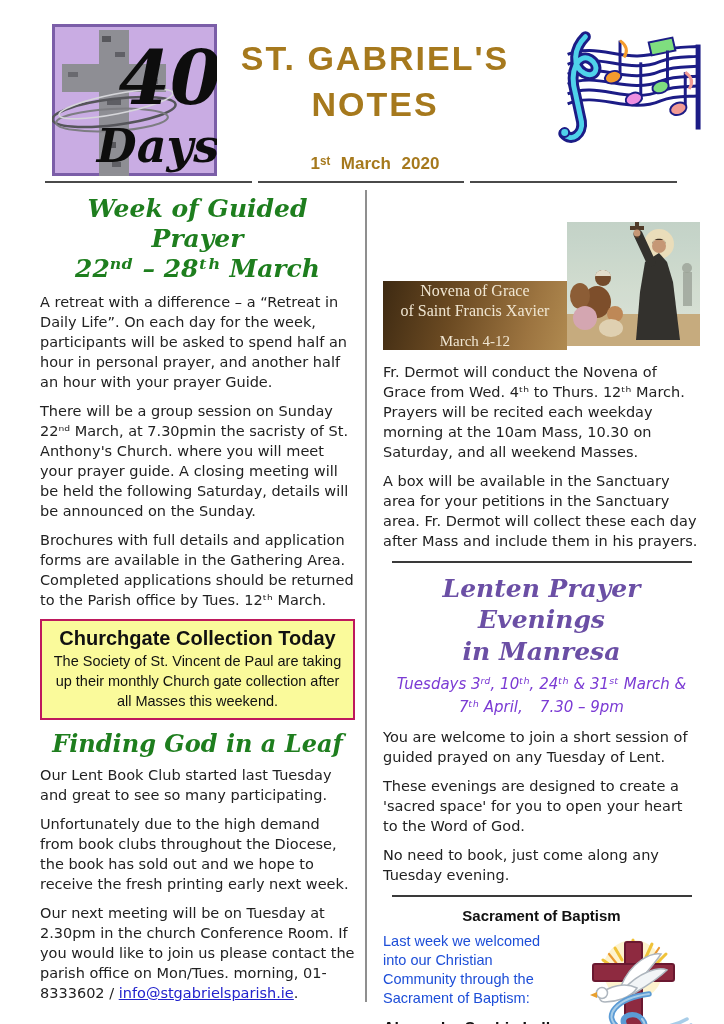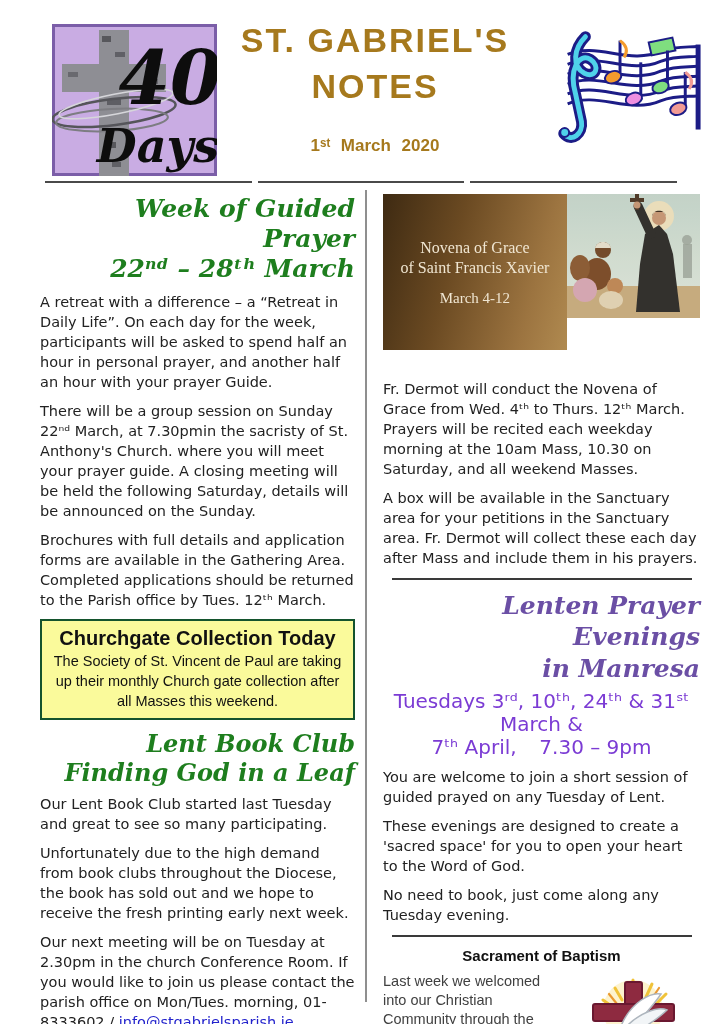--- a/index.html
+++ b/index.html
@@ -4,68 +4,68 @@
 <style>
   * { box-sizing: border-box; margin: 0; padding: 0; }
   html,body { background:#ffffff; }
   .page {
     position: relative; width: 724px; height: 1024px;
     background: #ffffff; overflow: hidden;
     font-family: "DejaVu Sans", sans-serif; color: #262626;
   }
   
   .logo-wrap { position:absolute; left:52px; top:24px; }
-  .title-block { position:absolute; left:205px; top:18px; width:340px; text-align:center; }
+  .title-block { position:absolute; left:205px; top:36px; width:340px; text-align:center; }
   .title-line { font-family:"Liberation Sans","DejaVu Sans",sans-serif; font-weight:bold;
     font-size:34px; letter-spacing:2px; color:#A6791D; line-height:1.35; }
   .title-date { margin-top:26px; font-family:"Liberation Sans","DejaVu Sans",sans-serif;
     font-weight:bold; font-size:17px; color:#A6791D; word-spacing:6px; }
   .music-wrap { position:absolute; left:538px; top:20px; }
   .top-divider { position:absolute; left:45px; top:181px; width:632px; display:flex; gap:6px; }
   .top-divider span { flex:1; border-top:2px solid #4a4a4a; }
   .col-divider { position:absolute; left:365px; top:190px; width:2px; height:812px; background:#8f8f8f; }
 
   
   .col-left  { position:absolute; left:40px;  top:194px; width:315px; }
   .col-right { position:absolute; left:383px; top:194px; width:317px; }
   p.body { font-size:14.5px; line-height:20px; margin:0 0 9px 0; color:#222; }
   .script-heading { font-family:"DejaVu Serif","Liberation Serif",serif; font-style:italic;
-    font-weight:bold; text-align:right; line-height:1.2; }
+    font-weight:bold; text-align:center; line-height:1.2; }
   .green { color:#1E7E1E; }
   .purple { color:#6B4FA5; }
   .gp-heading { font-size:25px; margin-bottom:8px; }
   .bc-heading { font-size:24px; margin:10px 0 6px 0; }
 
   
-  .yellow-box { margin-top:4px; background:#FAFA9B; border:2px solid #14532d;
+  .yellow-box { margin-top:4px; background:#FAFA9B; border:2px solid #be185d;
     padding:5px 8px 7px 8px; text-align:center;
     font-family:"Liberation Sans","DejaVu Sans",sans-serif; }
   .yellow-box h3 { font-size:20px; line-height:25px; color:#111; }
   .yellow-box p { font-size:14.5px; line-height:20px; color:#111; }
 
   .email-link { color:#2222CC; text-decoration:underline; cursor:pointer; }
 
   
-  .novena-banner { display:flex; width:317px; height:156px; margin-bottom:29px; }
+  .novena-banner { display:flex; width:317px; height:156px; margin-bottom:12px;align-items:flex-end; }
   .novena-left { width:58%; background:linear-gradient(105deg,#3E2A12 0%,#6B4A22 38%,#9C7440 78%,#B08A50 100%);
     color:#F0E6D2; font-family:"Liberation Serif","DejaVu Serif",serif;
     display:flex; flex-direction:column; justify-content:center; align-items:center; text-align:center; }
   .novena-left .l1 { font-size:16px; line-height:20px; }
   .novena-left .l3 { font-size:15px; margin-top:12px; }
   .novena-right { width:42%; }
   .orange-text { color:#BE5B28; }
   .rc-divider { border:none; border-top:2px solid #3a3a3a; width:300px; margin:10px auto 10px auto; }
   .lenten-heading { font-size:25px; margin:2px 0 6px 0; line-height:1.25; }
-  .lenten-sub { text-align:center; color:#7B3BD4; font-size:20px; line-height:23px; margin-bottom:8px; }
+  .lenten-sub { text-align:center; color:#7B3BD4; font-size:15px; line-height:23px; margin-bottom:8px;font-style:italic; }
 
   .baptism-title { font-family:"Liberation Sans","DejaVu Sans",sans-serif; font-weight:bold;
     font-size:15px; text-align:center; margin:6px 0 8px 0; color:#111; }
   .baptism-row { display:flex; }
   .baptism-text { width:178px; font-family:"Liberation Sans","DejaVu Sans",sans-serif; }
-  .baptism-text p.intro { font-size:14.5px; line-height:19px; color:#404040; margin-bottom:8px; }
+  .baptism-text p.intro { font-size:14.5px; line-height:19px; color:#1d4ed8; margin-bottom:8px; }
   .baptism-name { font-size:16px; font-weight:bold; line-height:25px; color:#111; }
   .baptism-img { margin-left:2px; }
 </style>
 </head>
 <body>
 
 <div class="page">
 
   <div class="logo-wrap">
     <svg width="165" height="152" viewBox="0 0 165 152">
@@ -146,21 +146,20 @@
     <p class="body">A retreat with a difference – a “Retreat in Daily Life”.  On each day for the week, participants will be asked to spend half an hour in personal prayer, and another half an hour with your prayer Guide.</p>
     <p class="body">There will be a group session on Sunday 22ⁿᵈ March, at 7.30pmin the sacristy of St. Anthony's Church. where you will meet your prayer guide.  A closing meeting will be held the following Saturday, details will be announced on the Sunday.</p>
     <p class="body">Brochures with full details and application forms are available in the Gathering Area. Completed applications should be returned to the Parish office by Tues. 12ᵗʰ March.</p>
 
     <div class="yellow-box">
       <h3>Churchgate Collection Today</h3>
       <p>The Society of St. Vincent de Paul are taking up their monthly Church gate collection after all Masses this weekend.</p>
     </div>
 
     <div class="script-heading green bc-heading">
-      <div>Lent Book Club</div>
       <div>Finding God in a Leaf</div>
     </div>
 
     <p class="body">Our Lent Book Club started last Tuesday and great to see so many participating.</p>
     <p class="body">Unfortunately due to the high demand from book clubs throughout the Diocese, the book has sold out and we hope to receive the fresh printing early next week.</p>
     <p class="body"><span>Our next meeting will be on Tuesday at 2.30pm in the church Conference Room. If you would like to join us please contact the parish office on Mon/Tues. morning, 01-8333602 / </span><a class="email-link">info@stgabrielsparish.ie</a><span>.</span></p>
   </div>
 
   <div class="col-right">
 

